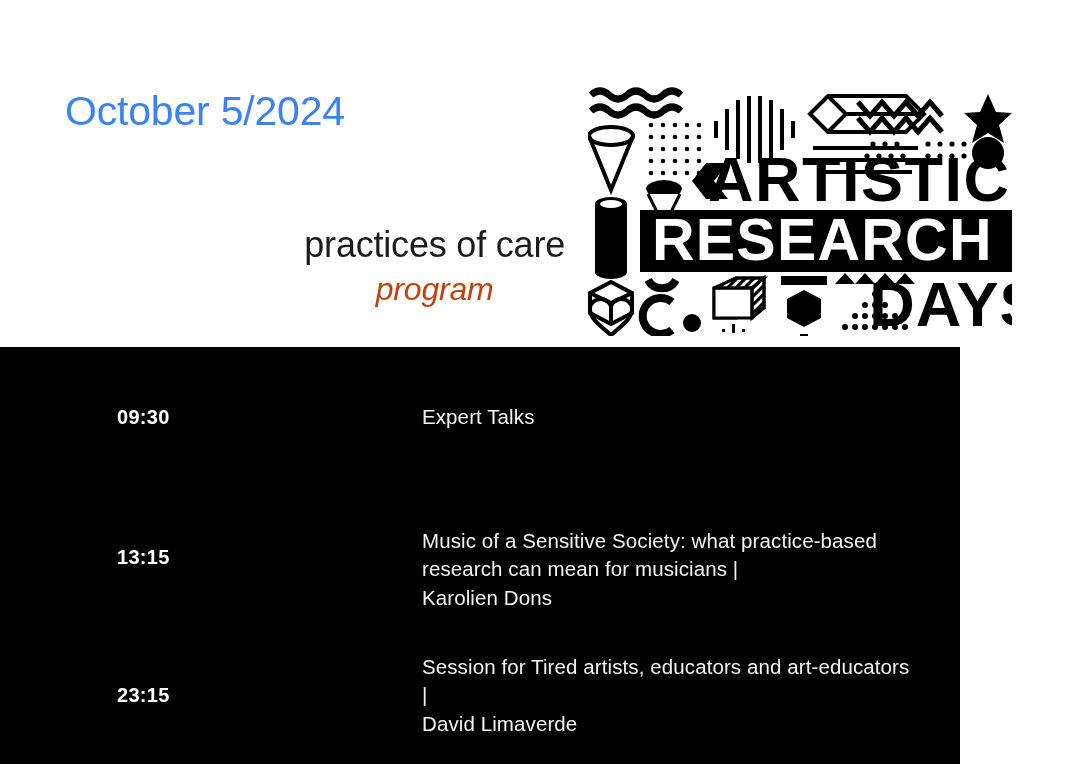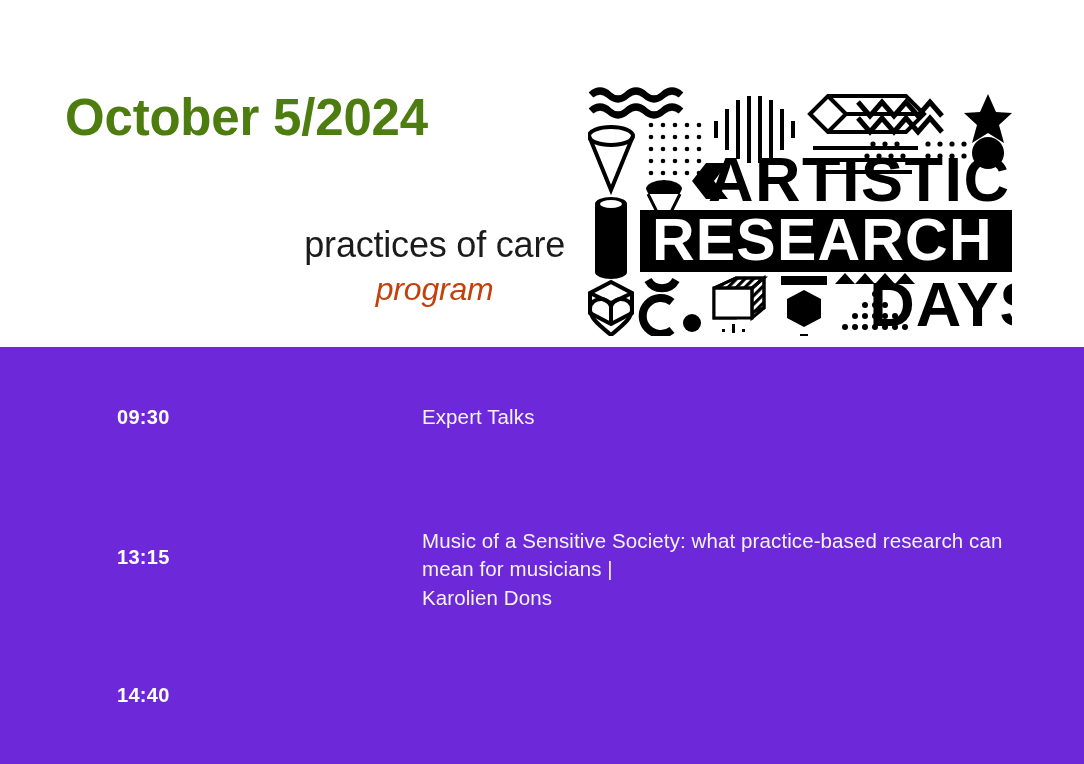--- a/index.html
+++ b/index.html
@@ -25,23 +25,23 @@
     position: absolute;
     left: 0; top: 0;
     width: 1084px;
     height: 347px;
     background: #ffffff;
   }
   .date-title {
     position: absolute;
     left: 65px;
     top: 88px;
-    font-size: 51px;
-    font-weight: 700;
-    color: #4d7c0f;
+    font-size: 41px;
+    font-weight: 400;
+    color: #3b82f6;
     letter-spacing: -0.2px;
     white-space: nowrap;
   }
   .subtitle-block {
     position: absolute;
     right: 519px;
     top: 222px;
     text-align: center;
     white-space: nowrap;
   }
@@ -69,23 +69,23 @@
     width: 424px;
     height: 250px;
   }
   .logo svg { display: block; }
 
   
   .program {
     position: absolute;
     left: 0;
     top: 347px;
-    width: 1084px;
+    width: 960px;
     height: 417px;
-    background: #6d28d9;
+    background: #000000;
   }
   .rows {
     position: absolute;
     left: 0; top: 0;
     width: 100%;
   }
   .row {
     display: flex;
     align-items: center;
     width: 100%;
@@ -303,18 +303,20 @@
         <div class="desc" style="white-space: pre-line;">Expert Talks</div>
       </div>
 
       <div class="row row-2">
         <div class="time">13:15</div>
         <div class="desc" style="white-space: pre-line; margin-top: 25px;">Music of a Sensitive Society: what practice-based research can mean for musicians |
 Karolien Dons</div>
       </div>
 
       <div class="row row-3">
-        <div class="time">14:40</div>
+        <div class="time">23:15</div>
+        <div class="desc" style="white-space: pre-line;">Session for Tired artists, educators and art-educators |
+David Limaverde</div>
       </div>
 
     </div>
   </div>
 </div>
 
 </body></html>

